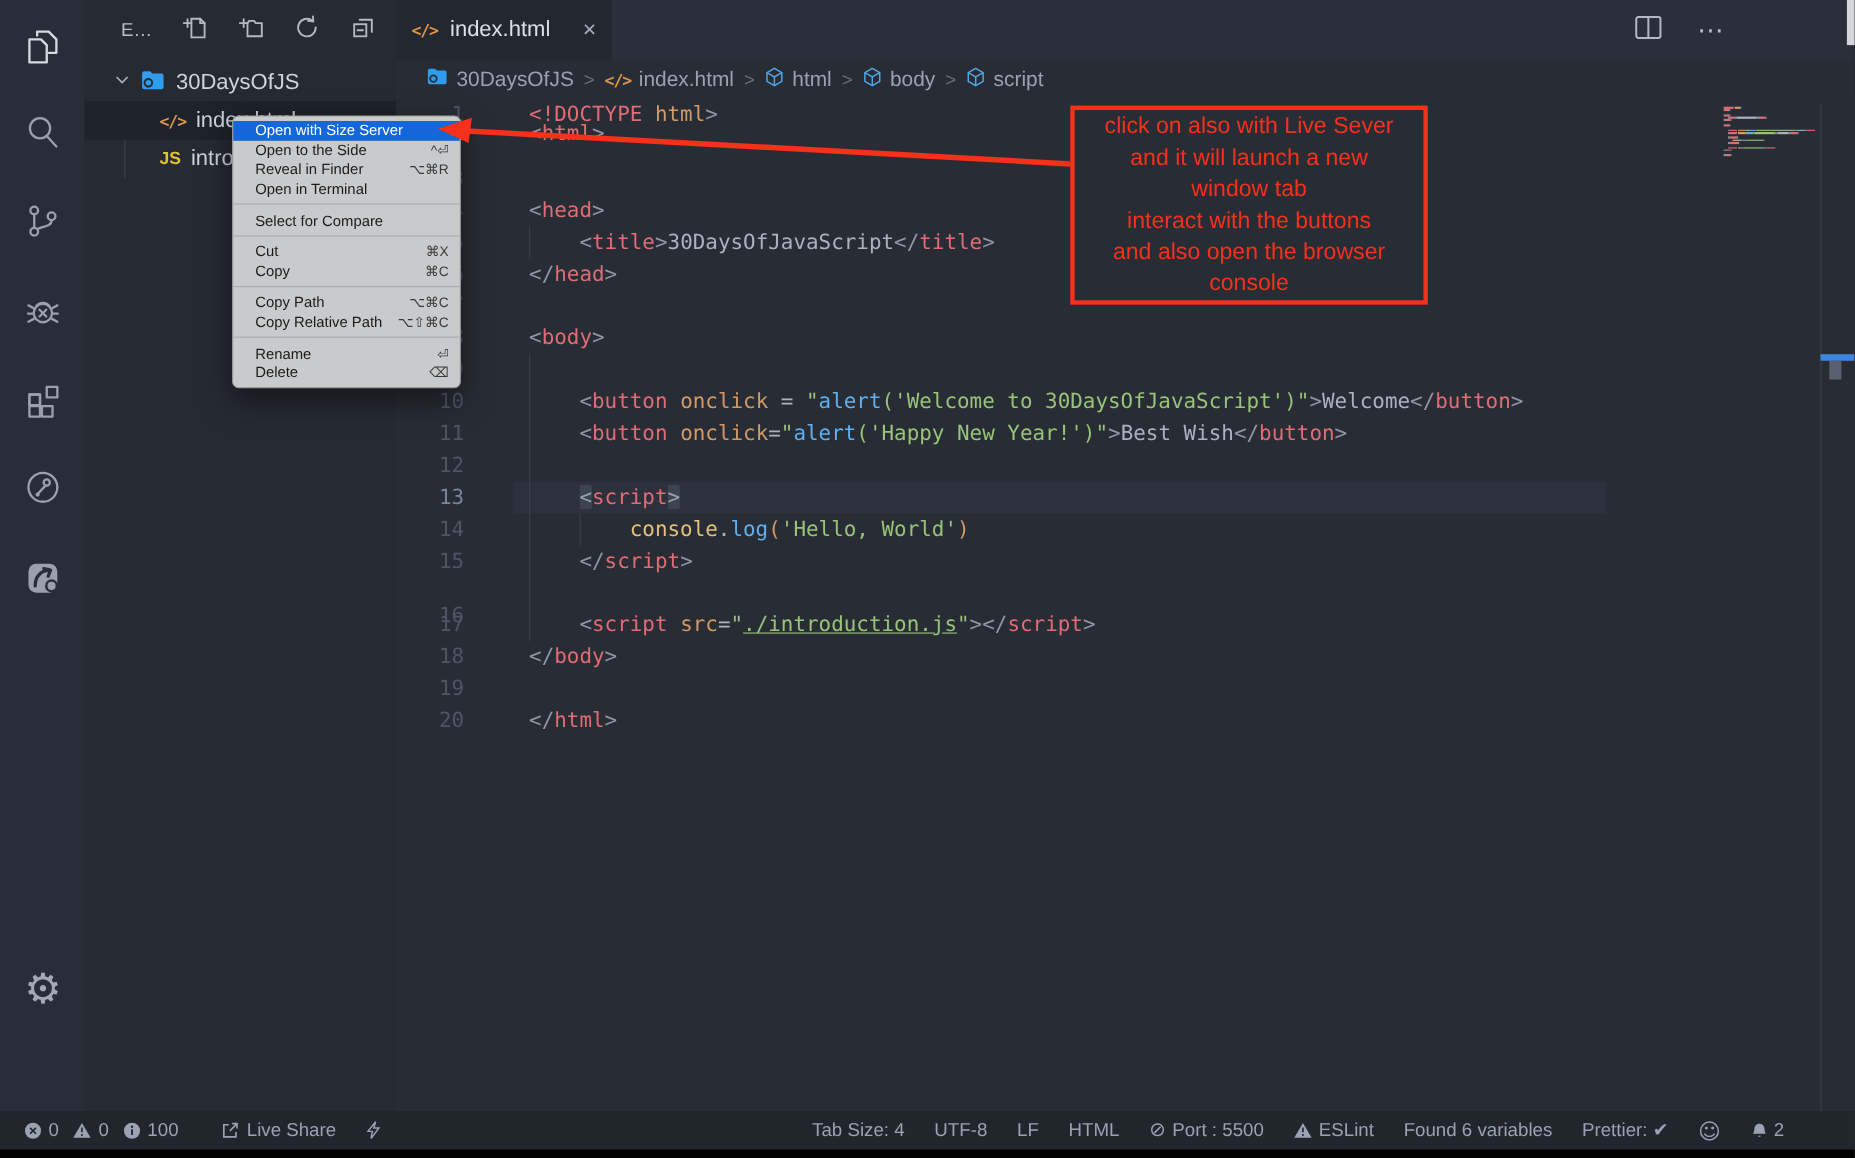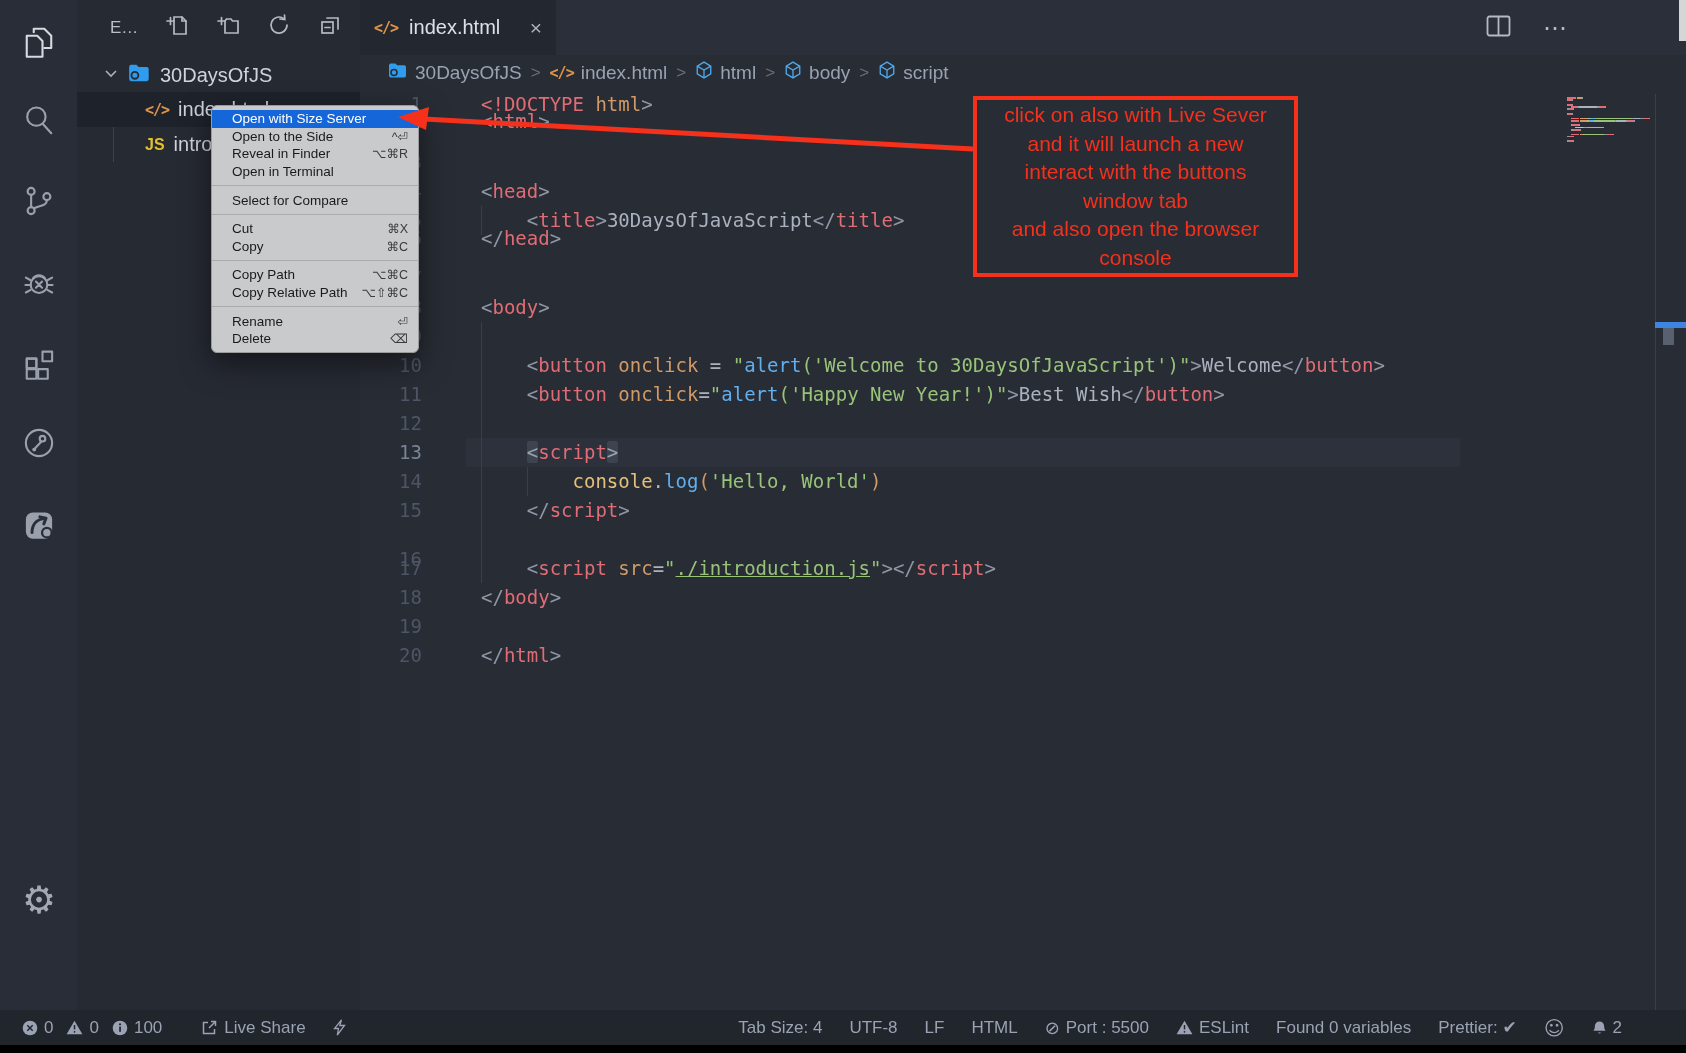--- a/index.html
+++ b/index.html
@@ -256,21 +256,21 @@
     <div id="cur-line-bg"></div>
     <div class="guide" style="left:121px;top:116px;height:29px;"></div>
     <div class="guide" style="left:121px;top:232px;height:261px;"></div>
     <div class="guide" style="left:167px;top:377px;height:29px;"></div>
     <div id="code-lines">
         <div class="code-line" style="top: 0px;"><span class="num">1</span><span class="txt"><span style="color: rgb(224, 108, 117);">&lt;!DOCTYPE</span><span> </span><span style="color: rgb(209, 154, 102);">html</span><span style="color: rgb(143, 151, 166);">&gt;</span></span></div>
         <div class="code-line" style="top: 17px;"><span class="num">2</span><span class="txt"><span style="color: rgb(143, 151, 166);">&lt;</span><span style="color: rgb(224, 108, 117);">html</span><span style="color: rgb(143, 151, 166);">&gt;</span></span></div>
         <div class="code-line" style="top: 58px;"><span class="num">3</span><span class="txt"></span></div>
         <div class="code-line" style="top: 87px;"><span class="num">4</span><span class="txt"><span style="color: rgb(143, 151, 166);">&lt;</span><span style="color: rgb(224, 108, 117);">head</span><span style="color: rgb(143, 151, 166);">&gt;</span></span></div>
         <div class="code-line" style="top: 116px;"><span class="num">5</span><span class="txt"><span>    </span><span style="color: rgb(143, 151, 166);">&lt;</span><span style="color: rgb(224, 108, 117);">title</span><span style="color: rgb(143, 151, 166);">&gt;</span><span style="color: rgb(171, 178, 191);">30DaysOfJavaScript</span><span style="color: rgb(143, 151, 166);">&lt;/</span><span style="color: rgb(224, 108, 117);">title</span><span style="color: rgb(143, 151, 166);">&gt;</span></span></div>
-        <div class="code-line" style="top: 134px;"><span class="num">6</span><span class="txt"><span style="color: rgb(143, 151, 166);">&lt;/</span><span style="color: rgb(224, 108, 117);">head</span><span style="color: rgb(143, 151, 166);">&gt;</span></span></div>
+        <div class="code-line" style="top: 145px;"><span class="num">6</span><span class="txt"><span style="color: rgb(143, 151, 166);">&lt;/</span><span style="color: rgb(224, 108, 117);">head</span><span style="color: rgb(143, 151, 166);">&gt;</span></span></div>
         <div class="code-line" style="top: 174px;"><span class="num">7</span><span class="txt"></span></div>
         <div class="code-line" style="top: 203px;"><span class="num">8</span><span class="txt"><span style="color: rgb(143, 151, 166);">&lt;</span><span style="color: rgb(224, 108, 117);">body</span><span style="color: rgb(143, 151, 166);">&gt;</span></span></div>
         <div class="code-line" style="top: 232px;"><span class="num">9</span><span class="txt"></span></div>
         <div class="code-line" style="top: 261px;"><span class="num">10</span><span class="txt"><span>    </span><span style="color: rgb(143, 151, 166);">&lt;</span><span style="color: rgb(224, 108, 117);">button</span><span> </span><span style="color: rgb(209, 154, 102);">onclick</span><span style="color: rgb(171, 178, 191);"> = </span><span style="color: rgb(152, 195, 121);">"</span><span style="color: rgb(97, 175, 239);">alert</span><span style="color: rgb(152, 195, 121);">(</span><span style="color: rgb(152, 195, 121);">'Welcome to 30DaysOfJavaScript'</span><span style="color: rgb(152, 195, 121);">)</span><span style="color: rgb(152, 195, 121);">"</span><span style="color: rgb(143, 151, 166);">&gt;</span><span style="color: rgb(171, 178, 191);">Welcome</span><span style="color: rgb(143, 151, 166);">&lt;/</span><span style="color: rgb(224, 108, 117);">button</span><span style="color: rgb(143, 151, 166);">&gt;</span></span></div>
         <div class="code-line" style="top: 290px;"><span class="num">11</span><span class="txt"><span>    </span><span style="color: rgb(143, 151, 166);">&lt;</span><span style="color: rgb(224, 108, 117);">button</span><span> </span><span style="color: rgb(209, 154, 102);">onclick</span><span style="color: rgb(171, 178, 191);">=</span><span style="color: rgb(152, 195, 121);">"</span><span style="color: rgb(97, 175, 239);">alert</span><span style="color: rgb(152, 195, 121);">(</span><span style="color: rgb(152, 195, 121);">'Happy New Year!'</span><span style="color: rgb(152, 195, 121);">)</span><span style="color: rgb(152, 195, 121);">"</span><span style="color: rgb(143, 151, 166);">&gt;</span><span style="color: rgb(171, 178, 191);">Best Wish</span><span style="color: rgb(143, 151, 166);">&lt;/</span><span style="color: rgb(224, 108, 117);">button</span><span style="color: rgb(143, 151, 166);">&gt;</span></span></div>
         <div class="code-line" style="top: 319px;"><span class="num">12</span><span class="txt"></span></div>
         <div class="code-line" style="top: 348px;"><span class="num cur">13</span><span class="txt"><span>    </span><span class="bracket" style="color: rgb(154, 162, 177);">&lt;</span><span style="color: rgb(224, 108, 117);">script</span><span class="bracket" style="color: rgb(154, 162, 177);">&gt;</span></span></div>
         <div class="code-line" style="top: 377px;"><span class="num">14</span><span class="txt"><span>        </span><span style="color: rgb(229, 192, 123);">console</span><span style="color: rgb(171, 178, 191);">.</span><span style="color: rgb(97, 175, 239);">log</span><span style="color: rgb(209, 154, 102);">(</span><span style="color: rgb(152, 195, 121);">'Hello, World'</span><span style="color: rgb(209, 154, 102);">)</span></span></div>
         <div class="code-line" style="top: 406px;"><span class="num">15</span><span class="txt"><span>    </span><span style="color: rgb(143, 151, 166);">&lt;/</span><span style="color: rgb(224, 108, 117);">script</span><span style="color: rgb(143, 151, 166);">&gt;</span></span></div>
         <div class="code-line" style="top: 455px; text-decoration: underline;"><span class="num">16</span><span class="txt"></span></div>
@@ -484,21 +484,21 @@
         <span style="display: flex; align-items: center;">
           <svg width="17" height="15" viewBox="0 0 17 15">
             <path d="M8.5 0.8L16.4 14.3H0.6z" fill="#9aa2b3"></path>
             <path d="M8.5 5v4.4" stroke="#21252c" stroke-width="1.5"></path>
             <circle cx="8.5" cy="11.8" r="0.9" fill="#21252c"></circle>
           </svg>
         </span>
         <span>ESLint</span>
       </span>
       <span class="seg">
-        <span>Found 0 variables</span>
+        <span>Found 6 variables</span>
       </span>
       <span class="seg">
         <span>Prettier: ✔</span>
       </span>
       <span class="seg">
         <span style="display: flex; align-items: center;">
           <span class="uni-ico" style="font-size:20px">☺</span>
         </span>
       </span>
       <span class="seg">
@@ -561,22 +561,22 @@
     </div>
     <div class="menu-item">
       <span class="lbl">Delete</span>
       <span class="sc">⌫</span>
     </div>
   </div>
 
 <div id="annotation-box" class="abs">
   <div>click on also with Live Sever</div>
   <div>and it will launch a new</div>
+  <div>window tab</div>
   <div>interact with the buttons</div>
-  <div>window tab</div>
   <div>and also open the browser</div>
   <div>console</div>
 </div>
 
 <svg id="arrow-overlay" class="abs">
   <line x1="973" y1="149" x2="424" y2="119" stroke="#f5301b" stroke-width="5"></line>
   <polygon points="398,117 429,107 426,130" fill="#f5301b"></polygon>
 </svg>
 
 <div id="window-edge-artifact" class="abs"></div>

